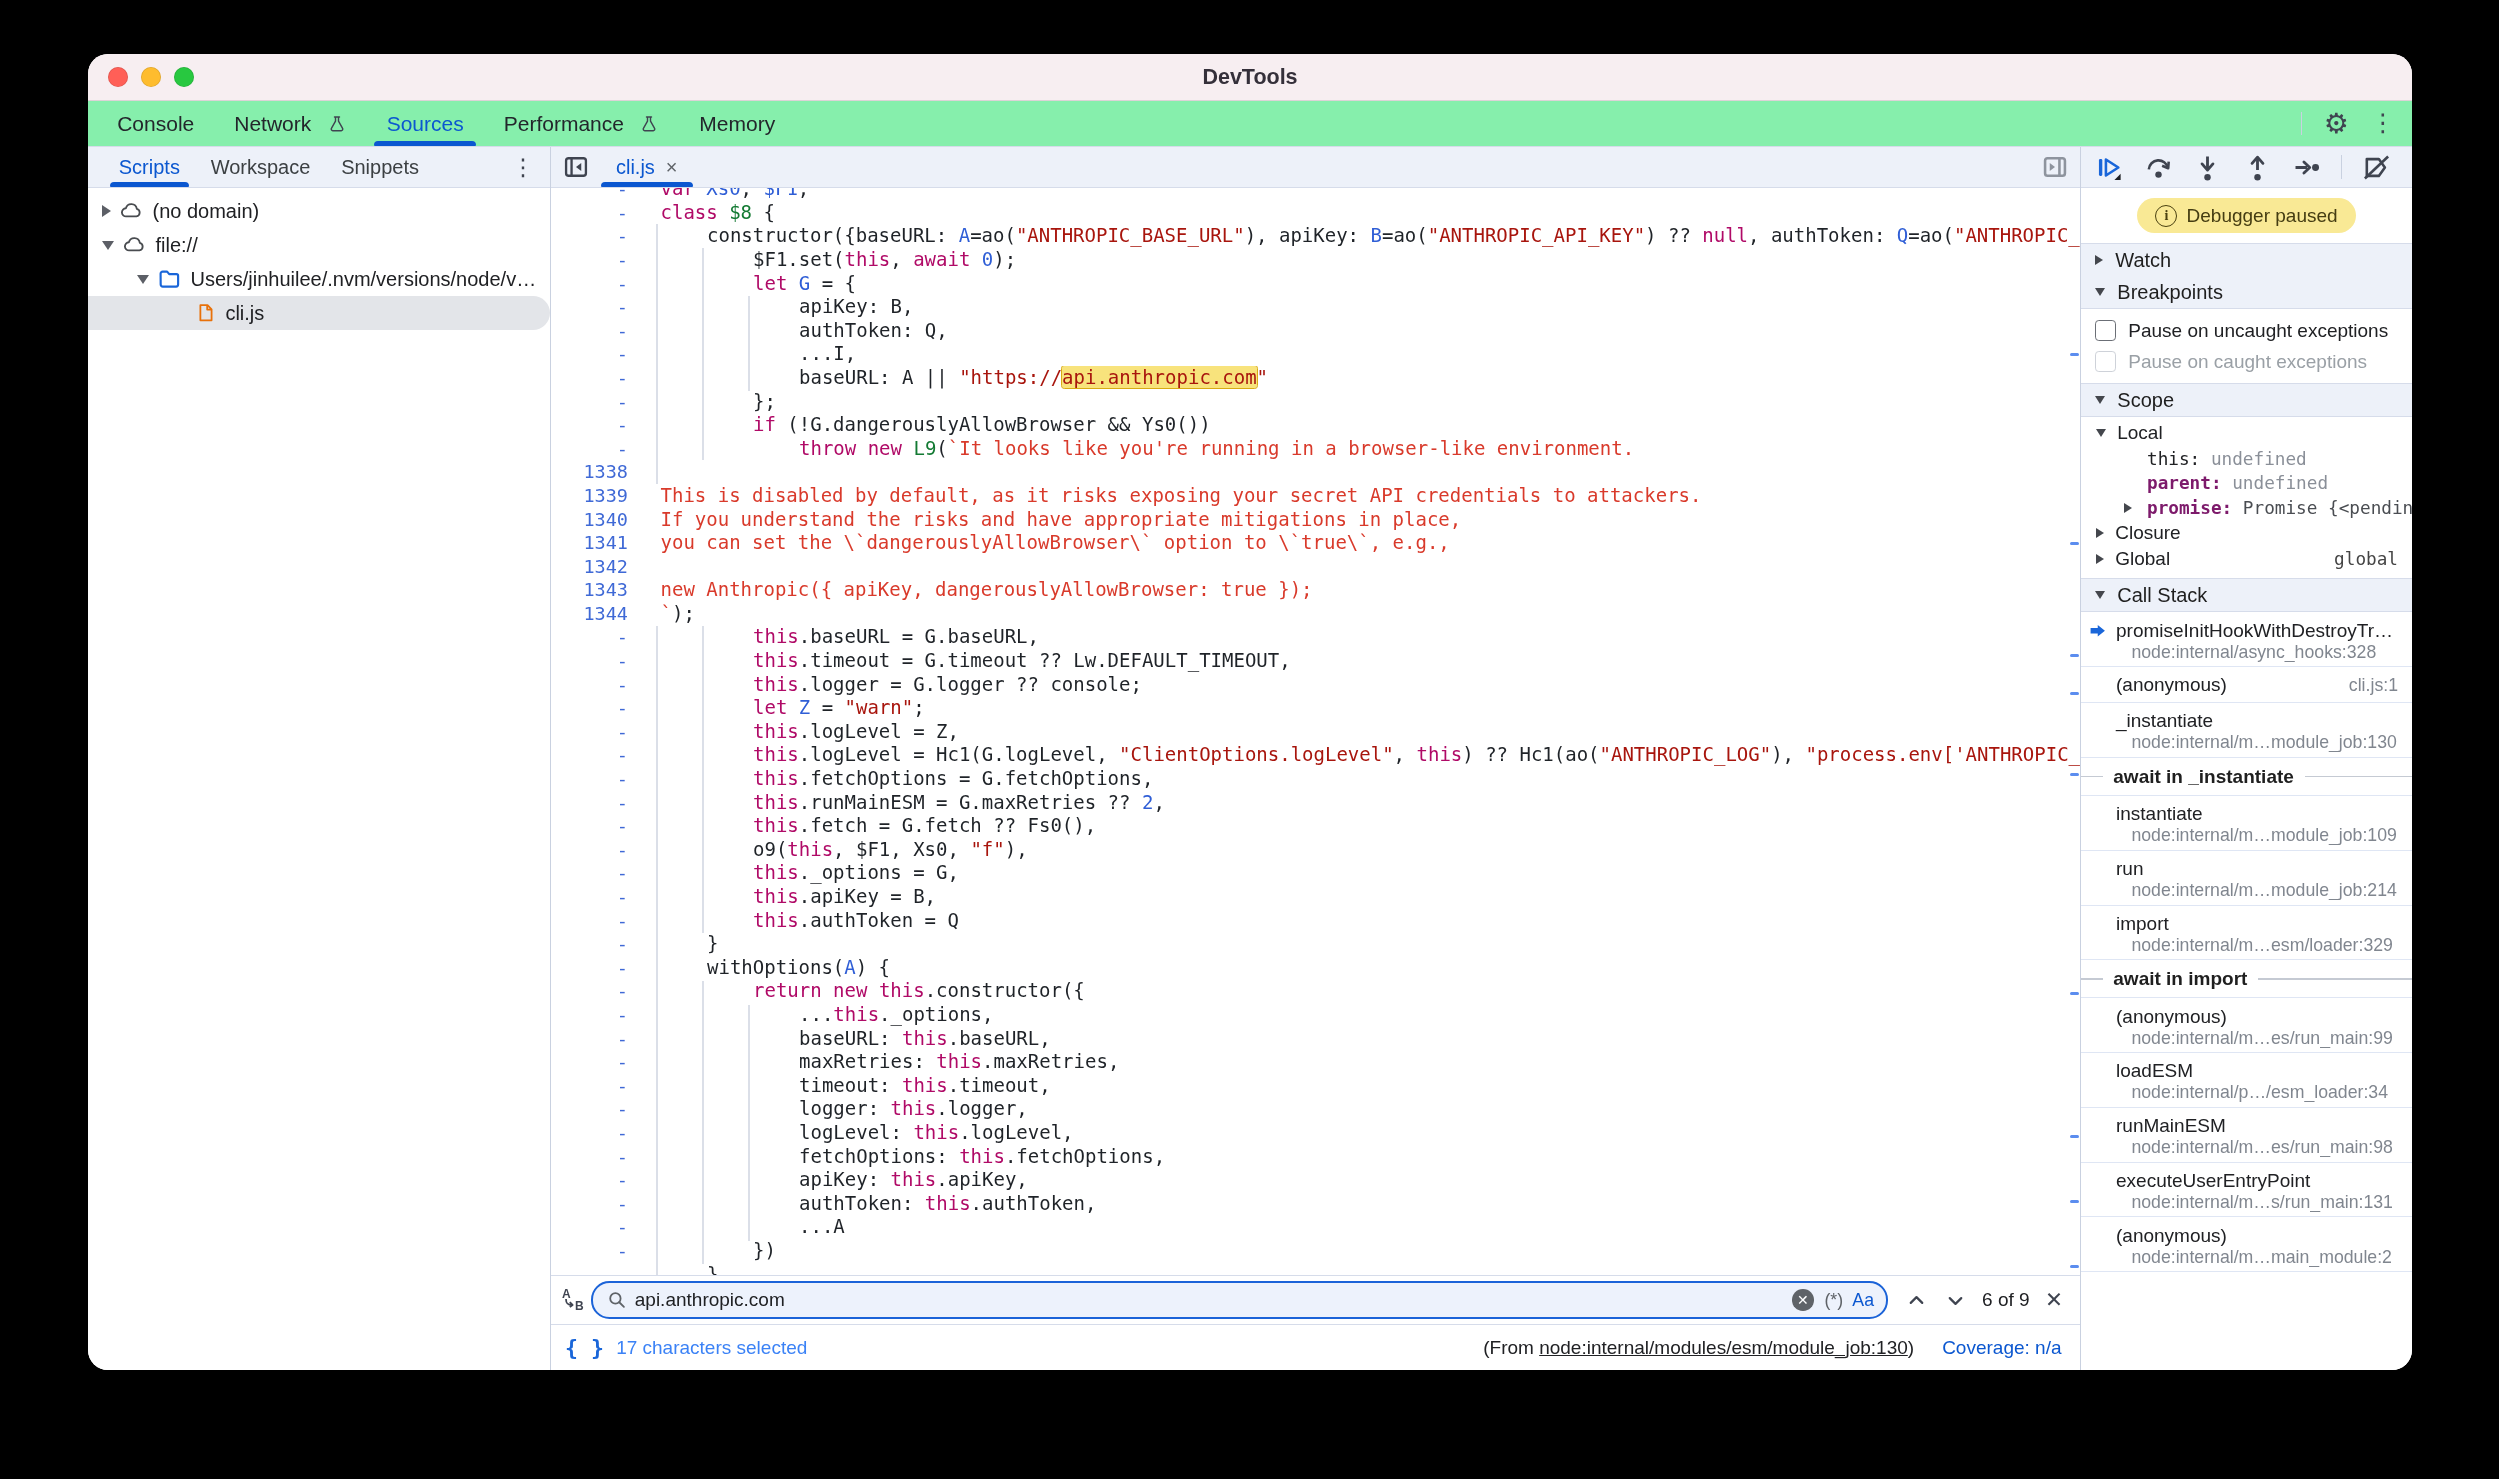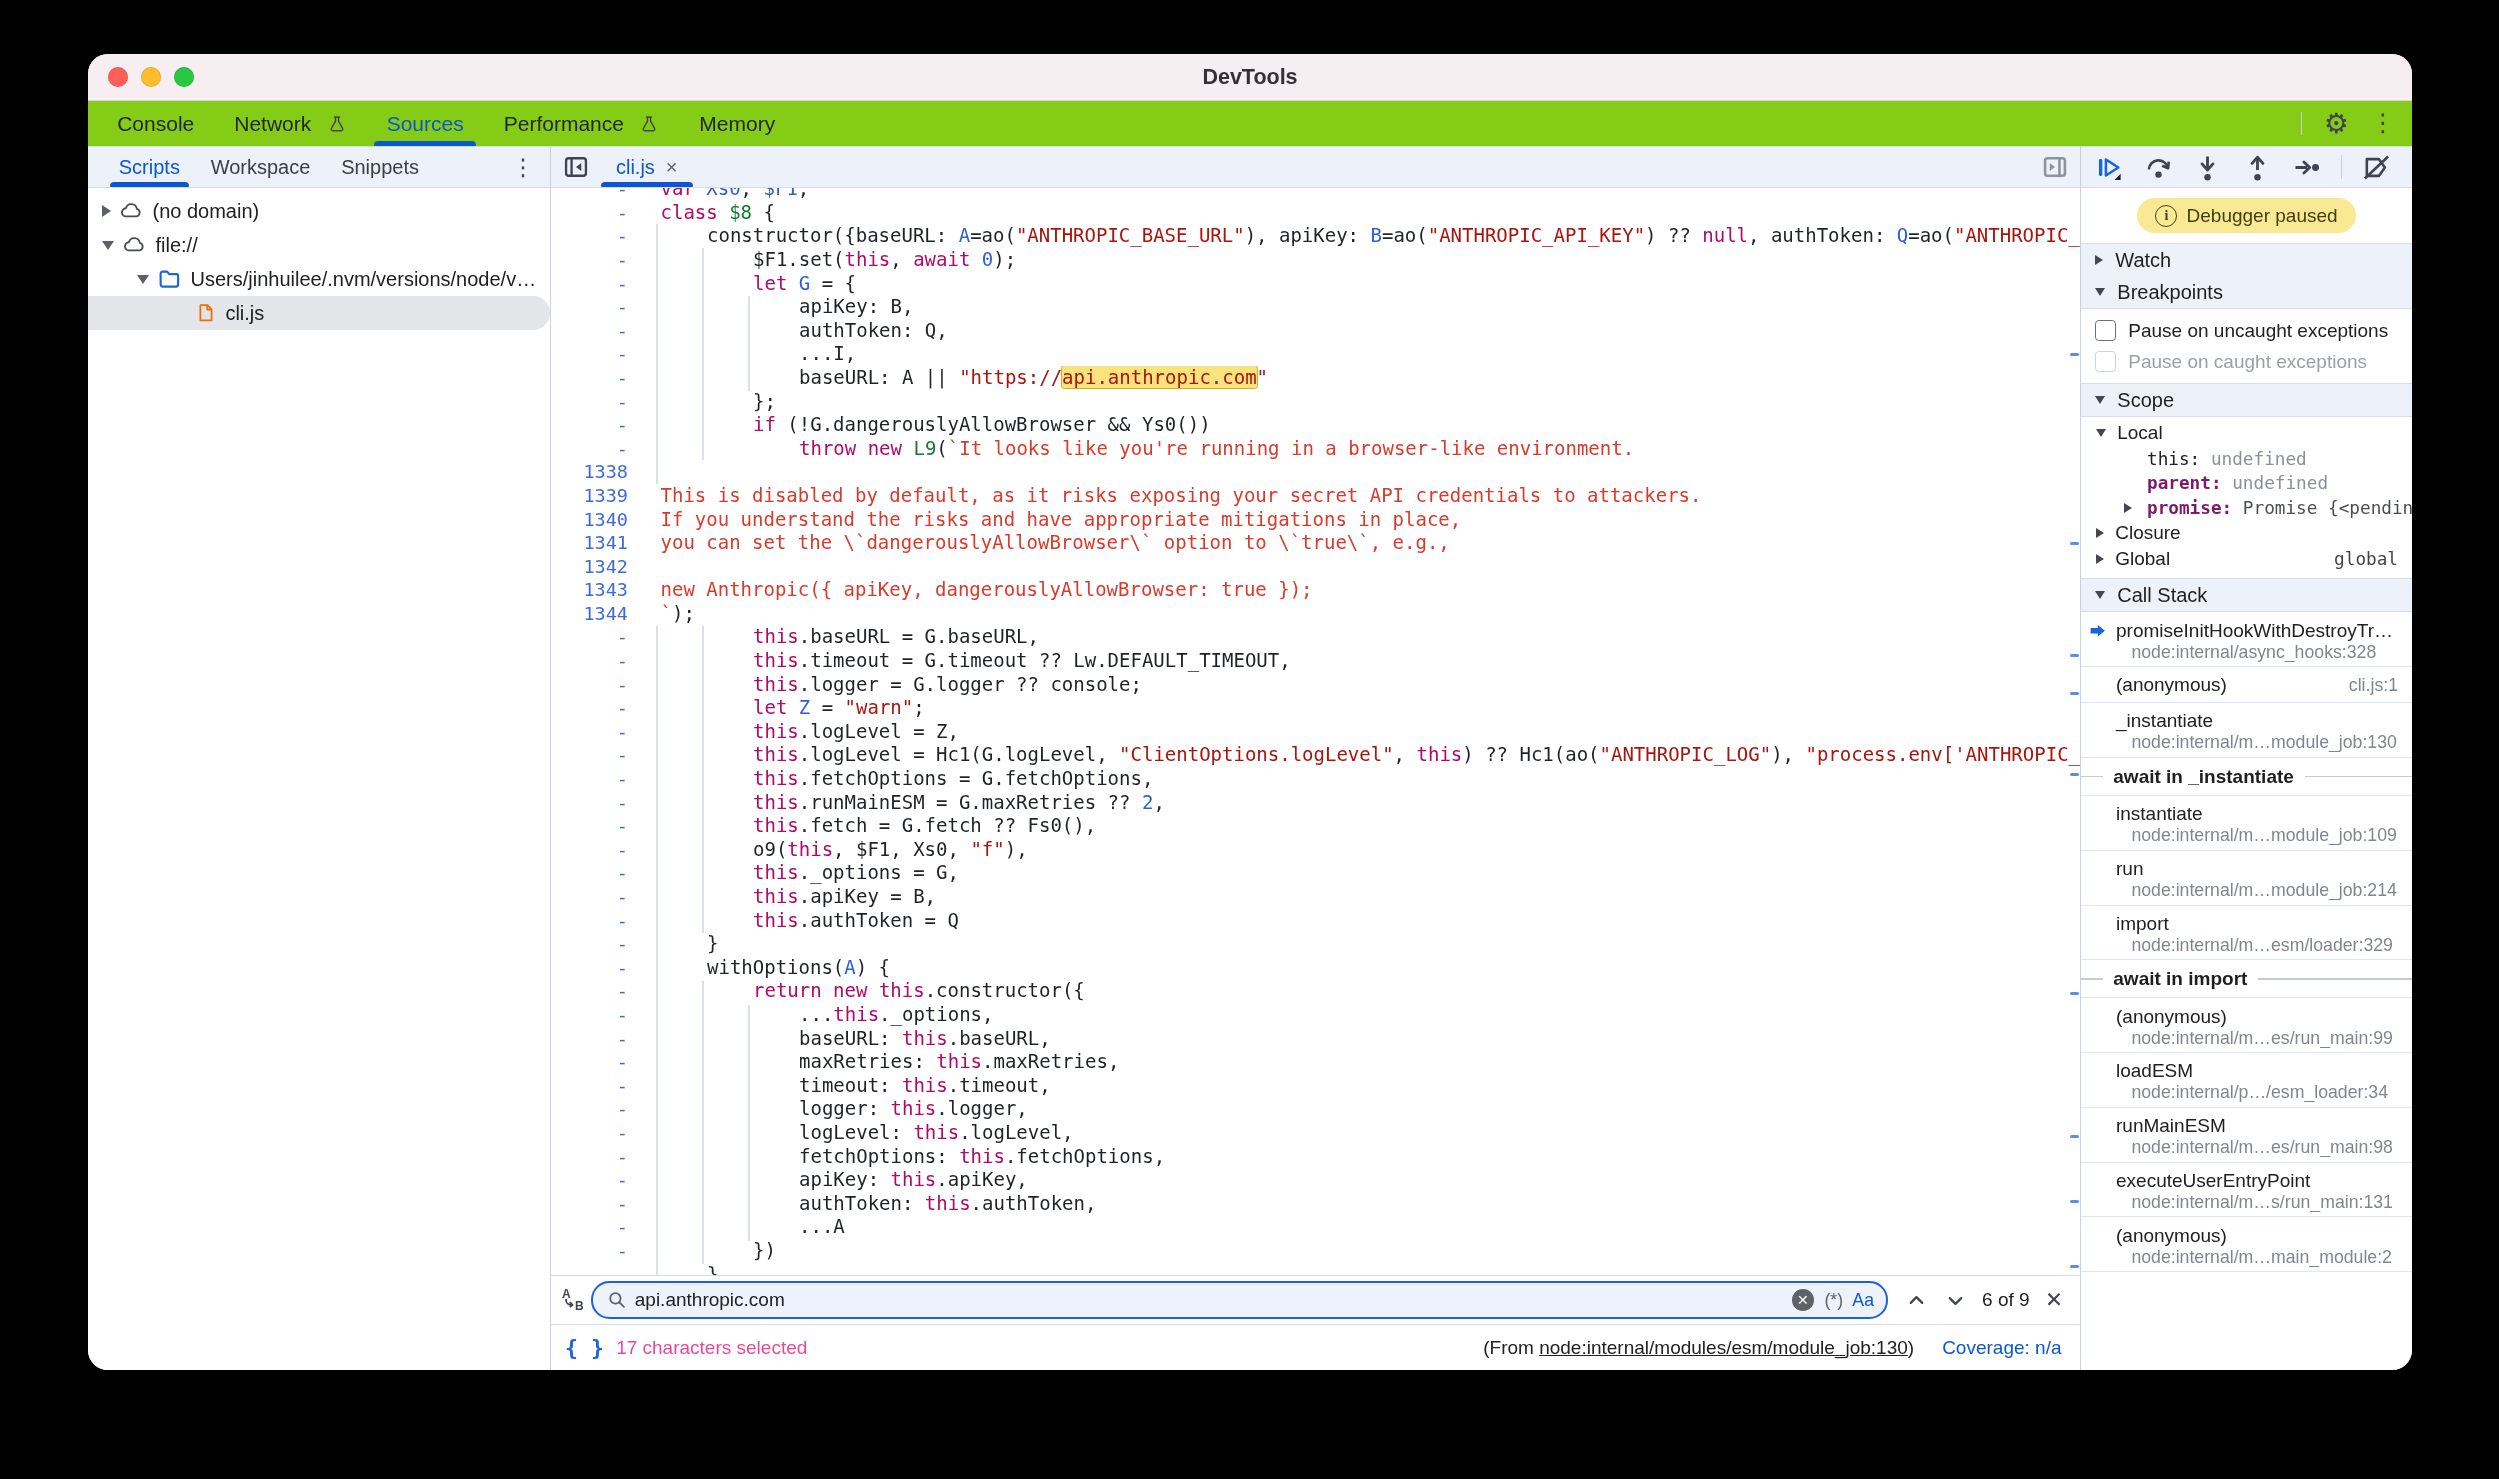--- a/index.html
+++ b/index.html
@@ -8,21 +8,21 @@
   .window{position:absolute;left:88px;top:54px;width:2324px;height:1316px;background:#fff;
           border-radius:20px;overflow:hidden;box-shadow:0 31px 85px rgba(0,0,0,.6);
           display:flex;flex-direction:column;}
   
   .titlebar{height:46px;flex:none;background:#f7eef1;border-bottom:0.8px solid #ddd3d7;
             position:relative;display:flex;align-items:center;justify-content:center;}
   .lights{position:absolute;left:20px;top:0;height:100%;display:flex;align-items:center;gap:13px;}
   .light{width:20px;height:20px;border-radius:50%;box-shadow:inset 0 0 0 0.8px rgba(0,0,0,.12);}
   .title{font-size:21.5px;font-weight:bold;color:#35303a;}
   
-  .main-tabbar{height:45px;flex:none;background:#84cc16;border-bottom:0.8px solid #d6dcea;
+  .main-tabbar{height:45px;flex:none;background:#86efac;border-bottom:0.8px solid #d6dcea;
                display:flex;align-items:stretch;padding-left:9.2px;}
   .mtab{position:relative;display:flex;align-items:center;gap:7.7px;padding:0 20px;font-size:21px;color:#23262b;cursor:default;}
   .mtab.active{color:#0b57d0;}
   .mtab.active::after{content:"";position:absolute;left:7.7px;right:7.7px;bottom:0;height:5.4px;background:#0b57d0;border-radius:6.2px 6.2px 1.5px 1.5px;}
   .mtb-right{margin-left:auto;display:flex;align-items:center;gap:21.5px;padding-right:17px;}
   .vsep{width:1.5px;height:23px;background:#c9d1e0;}
   .gear{font-size:28px;color:#3f4450;line-height:1;}
   .kebab{font-size:24.6px;color:#3f4450;line-height:1;}
   
   .bodyrow{flex:1;display:flex;min-height:0;}
@@ -72,21 +72,21 @@
   .pill .q{font-size:19px;color:#202124;margin-left:7.7px;flex:1;}
   .pill .clear{width:21.5px;height:21.5px;border-radius:50%;background:#5f6368;color:#fff;font-size:14px;display:flex;align-items:center;justify-content:center;flex:none;}
   .pill .rx{font-size:17.7px;color:#5f6368;margin-left:10.8px;}
   .pill .aa{font-size:17.7px;color:#0b57d0;margin-left:9.2px;}
   .snav{display:flex;align-items:center;gap:15.4px;margin-left:17px;}
   .scount{font-size:19px;color:#202124;}
   .sclose{font-size:21.5px;color:#3f4450;}
   
   .status-row{height:45px;flex:none;border-top:0.8px solid #d6dcea;display:flex;align-items:center;padding:0 18.5px 0 14px;background:#fff;}
   .braces{font-family:"DejaVu Sans Mono",monospace;font-size:21.5px;font-weight:bold;color:#1a66d9;}
-  .selinfo{font-size:19px;color:#ec4899;margin-left:12.3px;}
+  .selinfo{font-size:19px;color:#3b82f6;margin-left:12.3px;}
   .status-right{margin-left:auto;display:flex;align-items:center;gap:28px;font-size:19px;color:#202124;}
   .fromlink{text-decoration:underline;color:#202124;}
   .coverage{color:#0b57d0;}
   
   .sidebar{width:331px;flex:none;border-left:0.8px solid #c9d1e0;display:flex;flex-direction:column;background:#fff;}
   .dbg-toolbar{height:40px;flex:none;background:#edf1f9;border-bottom:0.8px solid #d6dcea;display:flex;align-items:center;gap:18.5px;padding-left:12.3px;}
   .dbg-toolbar .vsep{height:24.6px;}
   .ibtn{display:flex;align-items:center;justify-content:center;}
   .paused-row{height:55px;flex:none;display:flex;align-items:center;justify-content:center;background:#fff;}
   .paused-pill{height:35px;border-radius:17.7px;background:#f9e995;display:flex;align-items:center;gap:9.2px;padding:0 18.5px;}

